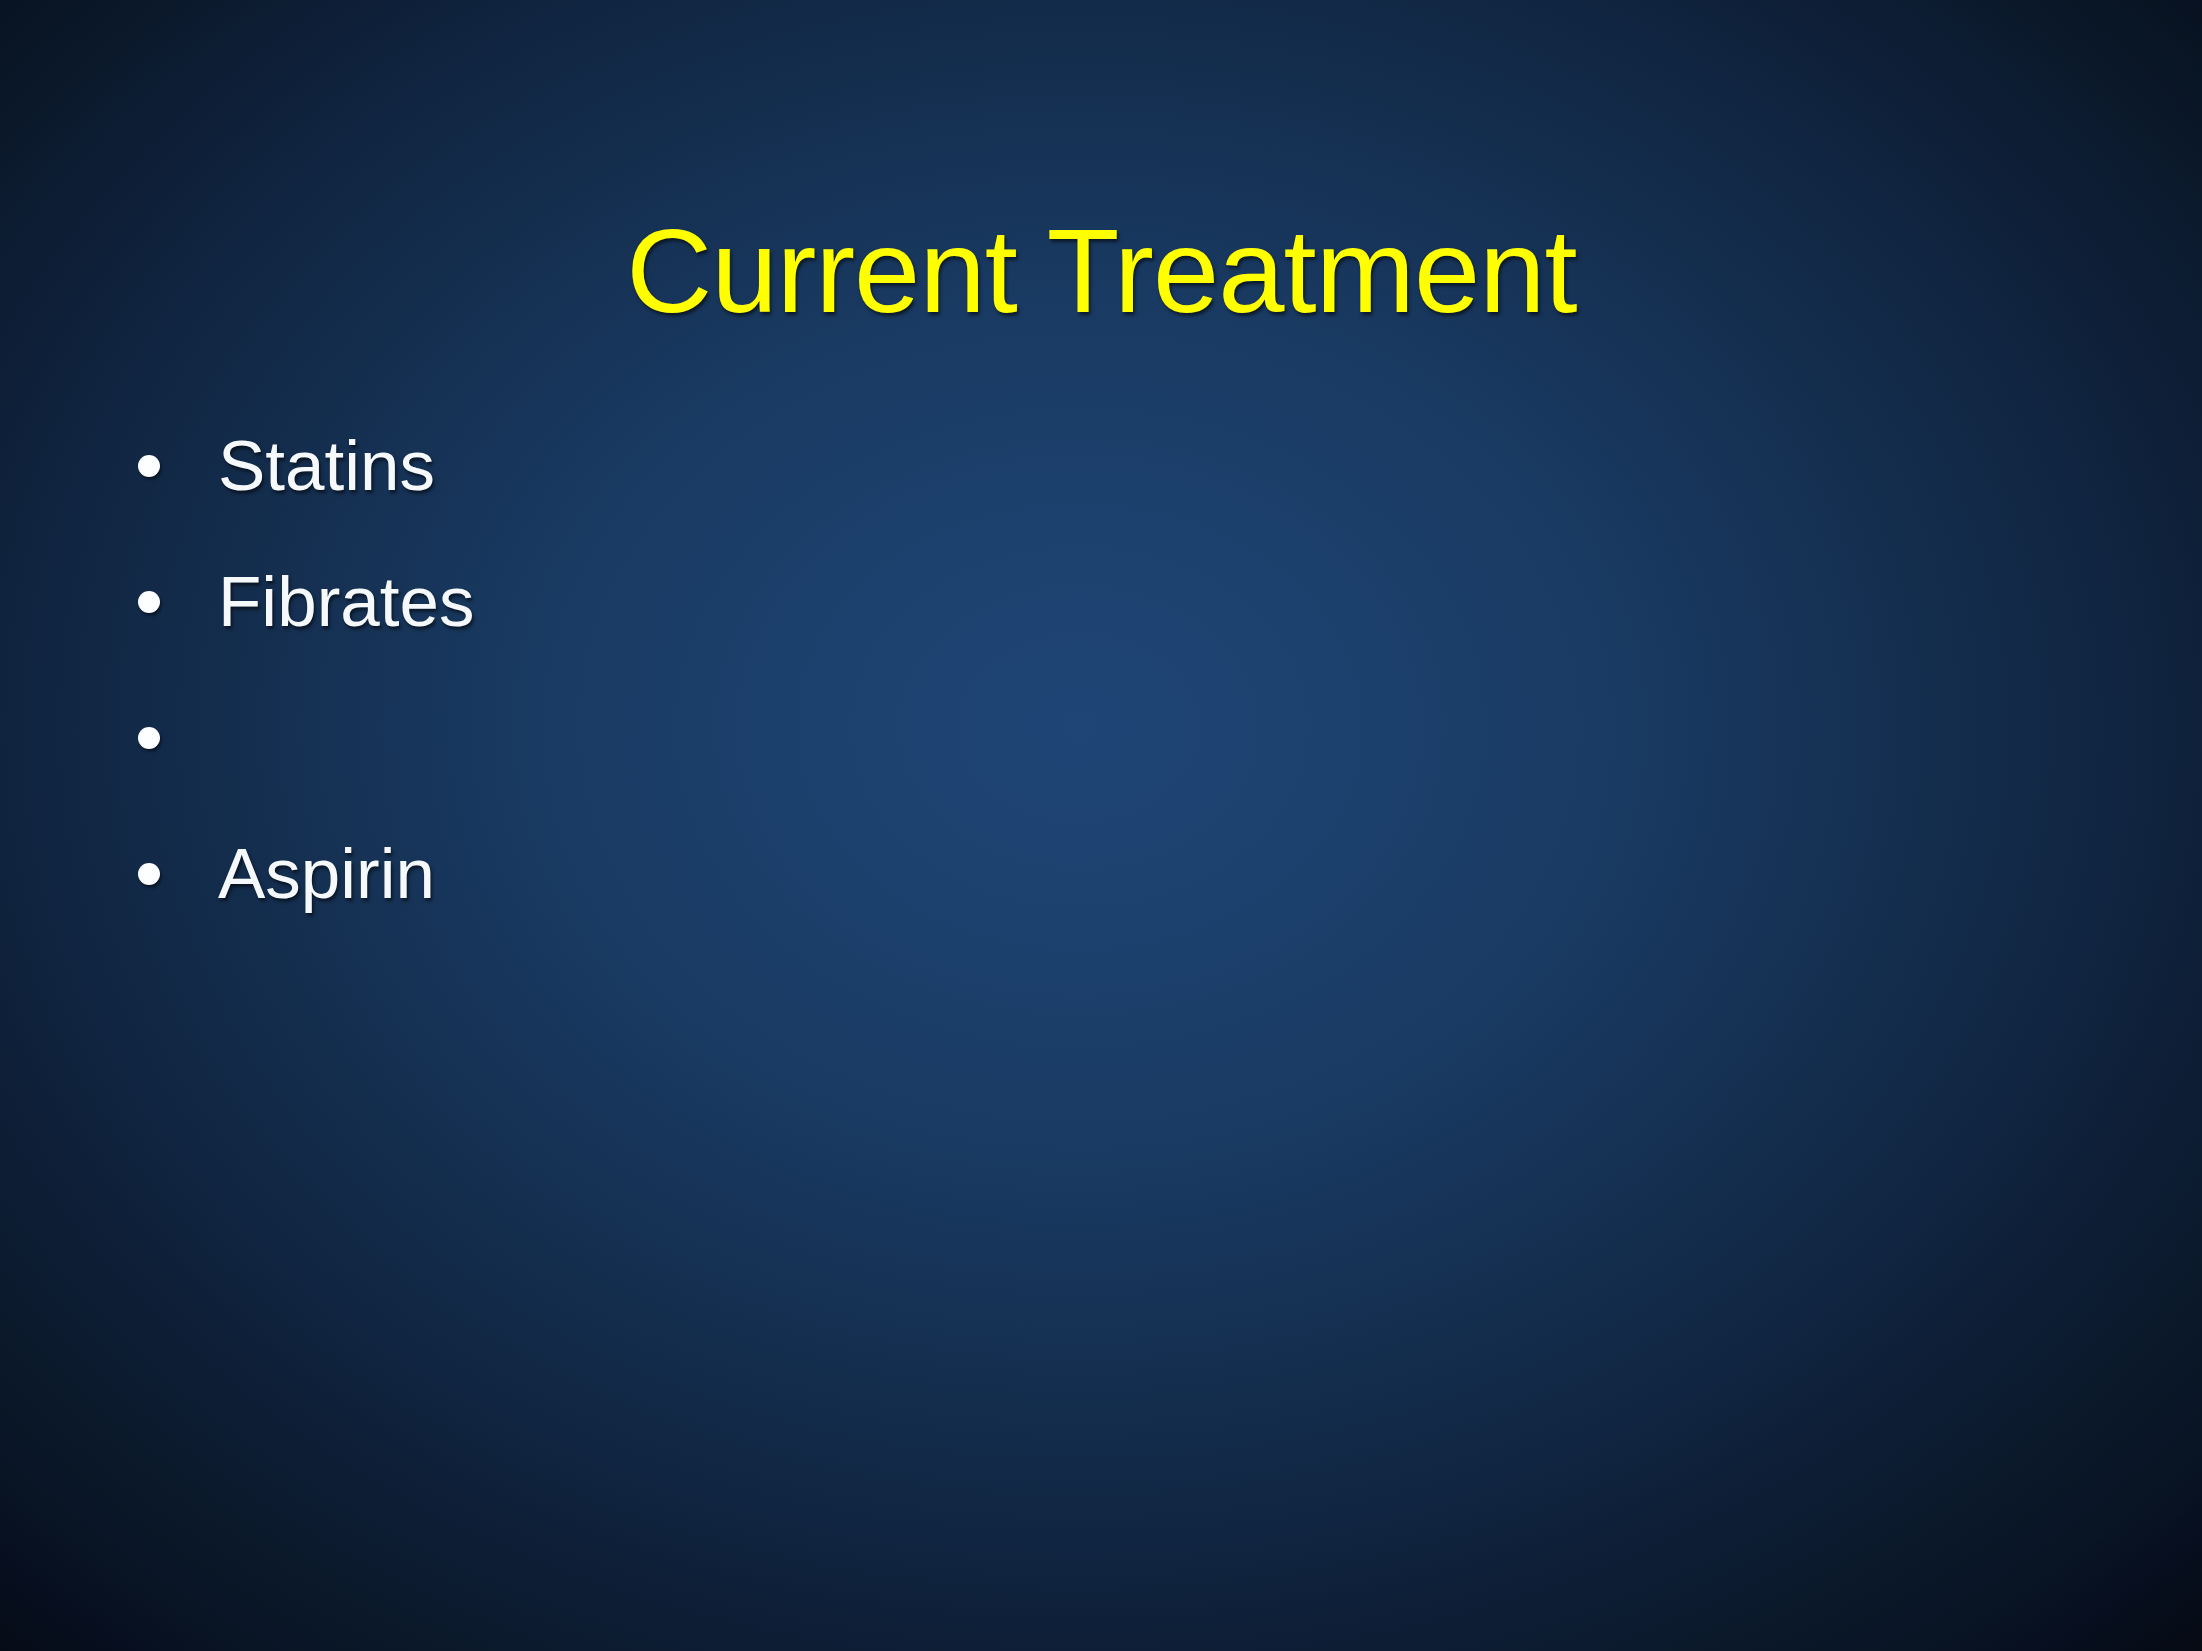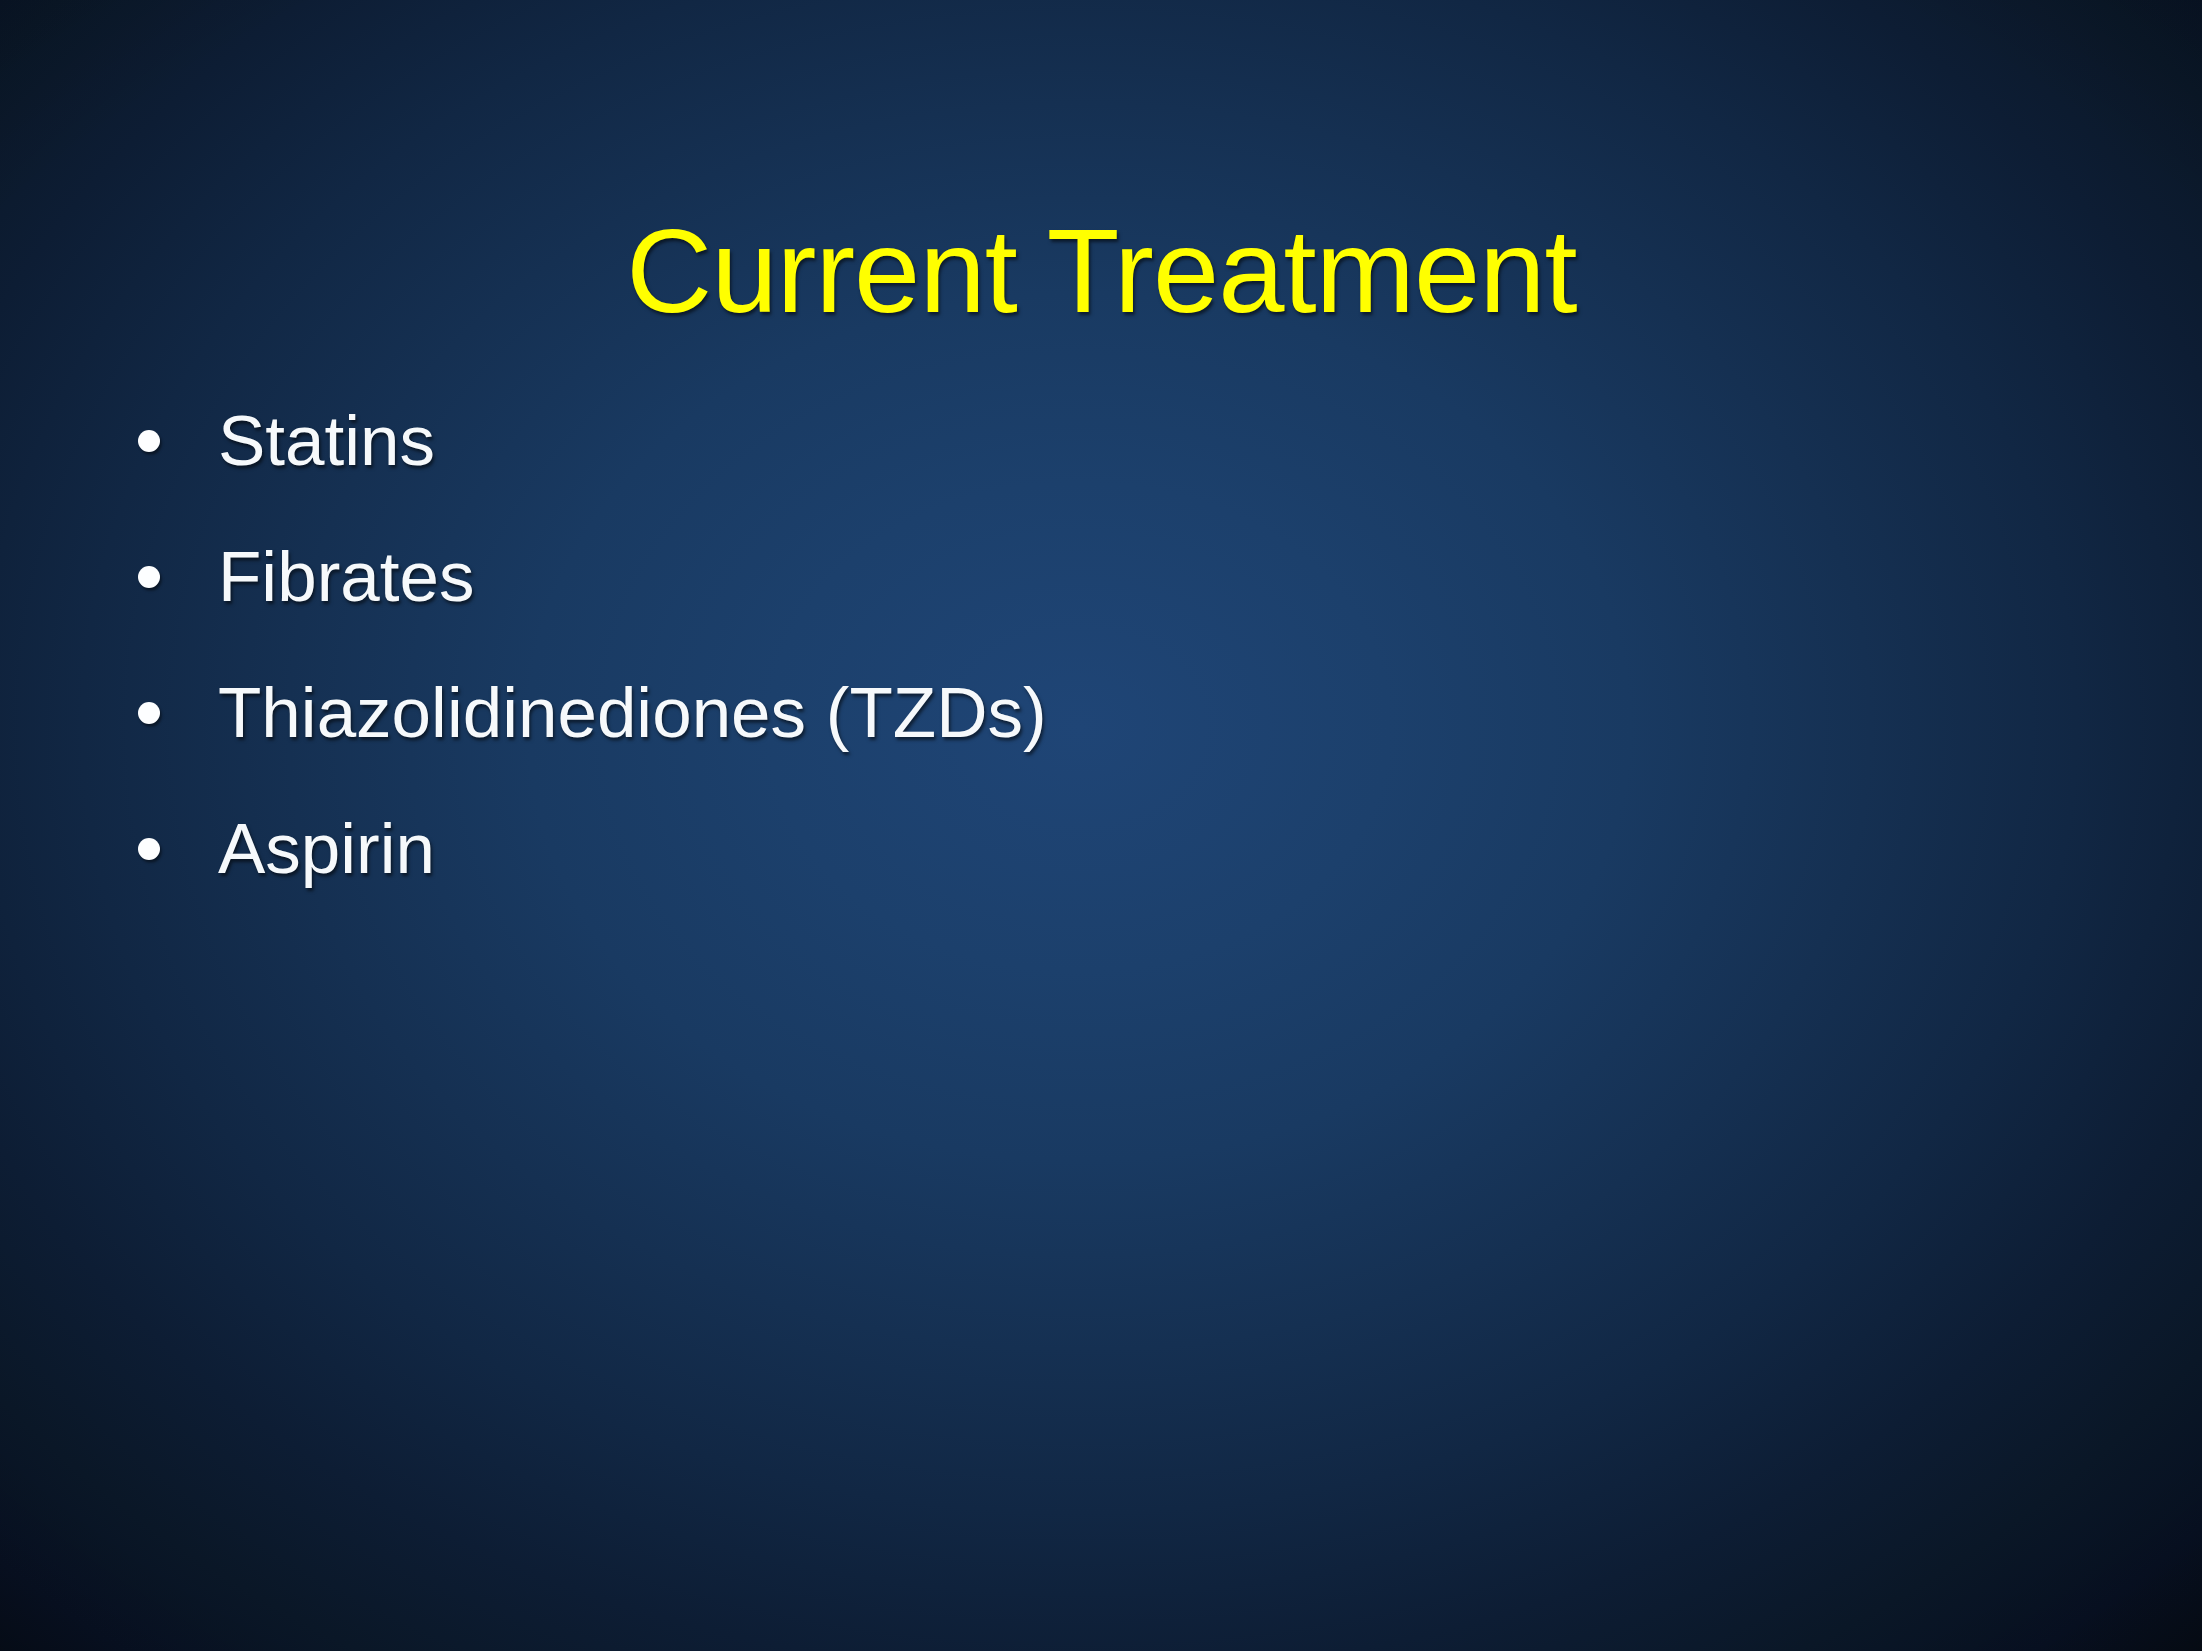--- a/index.html
+++ b/index.html
@@ -77,21 +77,21 @@
   
   #body {
     position: absolute;
     top: 398px;
     left: 129px;
     width: 1893px;
   }
 
   .bullet-row {
     display: flex;
-    align-items: flex-start;
+    align-items: center;
     height: 136px;
   }
 
   .bullet-marker {
     flex: 0 0 auto;
     width: 89px;
     position: relative;
     height: 86px;
   }
 
@@ -138,21 +138,20 @@
             <span class="dot"></span>
           </span>
         <span class="bullet-text">Fibrates</span>
       </div>
 
 
       <div class="bullet-row">
         <span class="bullet-marker">
             <span class="dot"></span>
           </span>
-        <span class="bullet-text">Thiazolidinediones (TZDs)</span>
       </div>
 
       <div class="bullet-row">
         <span class="bullet-marker">
             <span class="dot"></span>
           </span>
         <span class="bullet-text">Aspirin</span>
       </div>
 
     </div>

